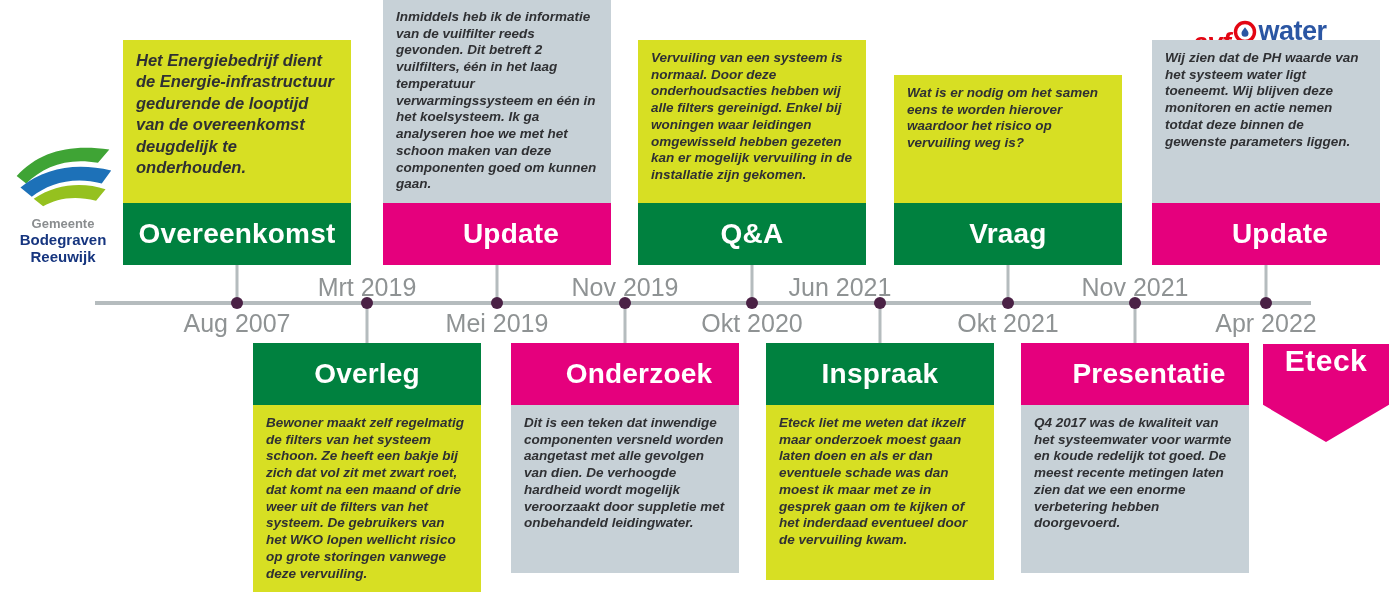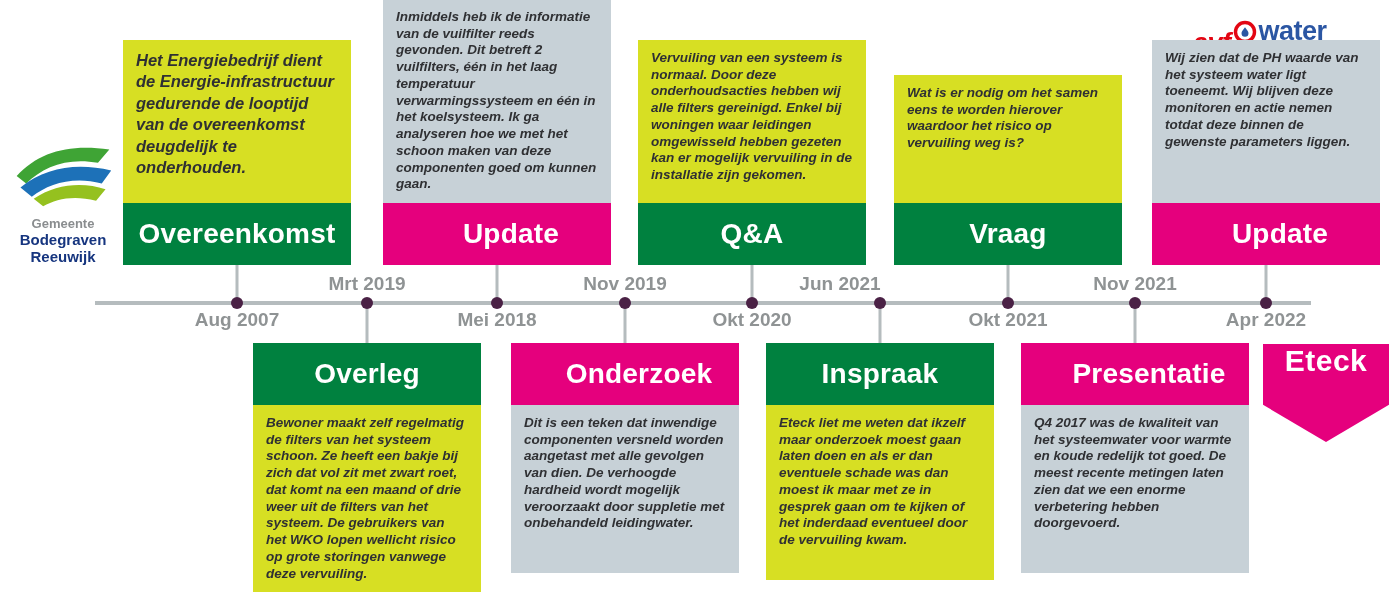--- a/index.html
+++ b/index.html
@@ -7,21 +7,21 @@
   .canvas { position:relative; width:1400px; height:592px; background:#fff; overflow:hidden; }
 
   
   .tl-line { position:absolute; left:95px; top:301px; width:1216px; height:4px; background:var(--line,#B5BCBE); }
   .tl-dot  { position:absolute; top:303px; width:12px; height:12px; border-radius:50%;
              background:var(--dot,#4A2145); transform:translate(-50%,-50%); }
   .conn { position:absolute; width:3px; background:var(--line,#B5BCBE); transform:translateX(-50%); }
   .conn.t { top:265px; height:38px; }
   .conn.b { top:305px; height:39px; }
 
-  .date { position:absolute; transform:translateX(-50%); font-weight:bold; font-size:19px;
+  .date { position:absolute; transform:translateX(-50%); font-weight:normal; font-size:25px;
           color:var(--date,#8F9394); white-space:nowrap; }
   .date.above { top:273px; }
   .date.below { top:309px; }
 
   
   .event { position:absolute; width:228px; display:flex; flex-direction:column; }
   .event.top { bottom:327px; }      
   .event.bottom { top:343px; }
   .head { flex:0 0 62px; height:62px; display:flex; align-items:center; justify-content:center;
           color:#fff; font-weight:bold; font-size:28px; letter-spacing:.2px; }
@@ -99,21 +99,21 @@
   <div class="tl-dot" style="left:1008px"></div>
   <div class="tl-dot" style="left:1135px"></div>
   <div class="tl-dot" style="left:1266px"></div>
 
   <div class="date above" style="left:367px">Mrt 2019</div>
   <div class="date above" style="left:625px">Nov 2019</div>
   <div class="date above" style="left:840px">Jun 2021</div>
   <div class="date above" style="left:1135px">Nov 2021</div>
 
   <div class="date below" style="left:237px">Aug 2007</div>
-  <div class="date below" style="left:497px">Mei 2018</div>
+  <div class="date below" style="left:497px">Mei 2019</div>
   <div class="date below" style="left:752px">Okt 2020</div>
   <div class="date below" style="left:1008px">Okt 2021</div>
   <div class="date below" style="left:1266px">Apr 2022</div>
 
   <div class="event top" style="left:123px">
     <div class="note yellow lg" style="min-height:163px">Het Energiebedrijf dient de Energie-infrastructuur gedurende de looptijd van de overeenkomst deugdelijk te onderhouden.</div>
     <div class="head green">Overeenkomst</div>
   </div>
   <div class="event top" style="left:383px">
     <div class="note gray" style="min-height:163px">Inmiddels heb ik de informatie van de vuilfilter reeds gevonden. Dit betreft 2 vuilfilters, één in het laag temperatuur verwarmingssysteem en één in het koelsysteem. Ik ga analyseren hoe we met het schoon maken van deze componenten goed om kunnen gaan.</div>

